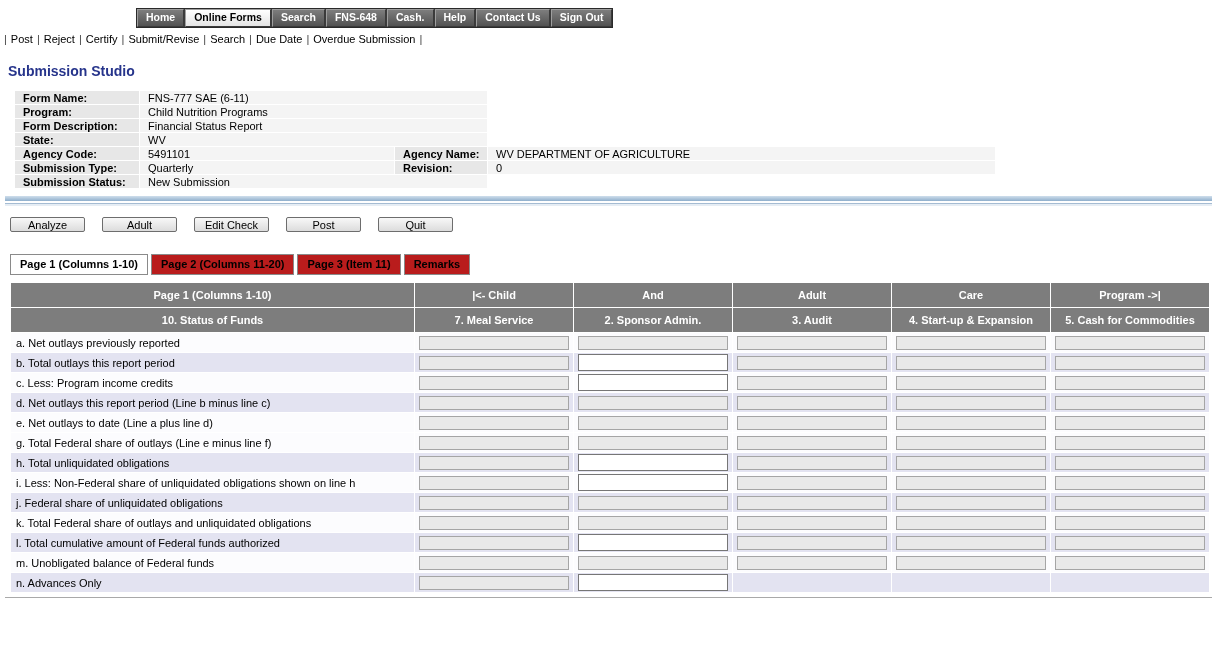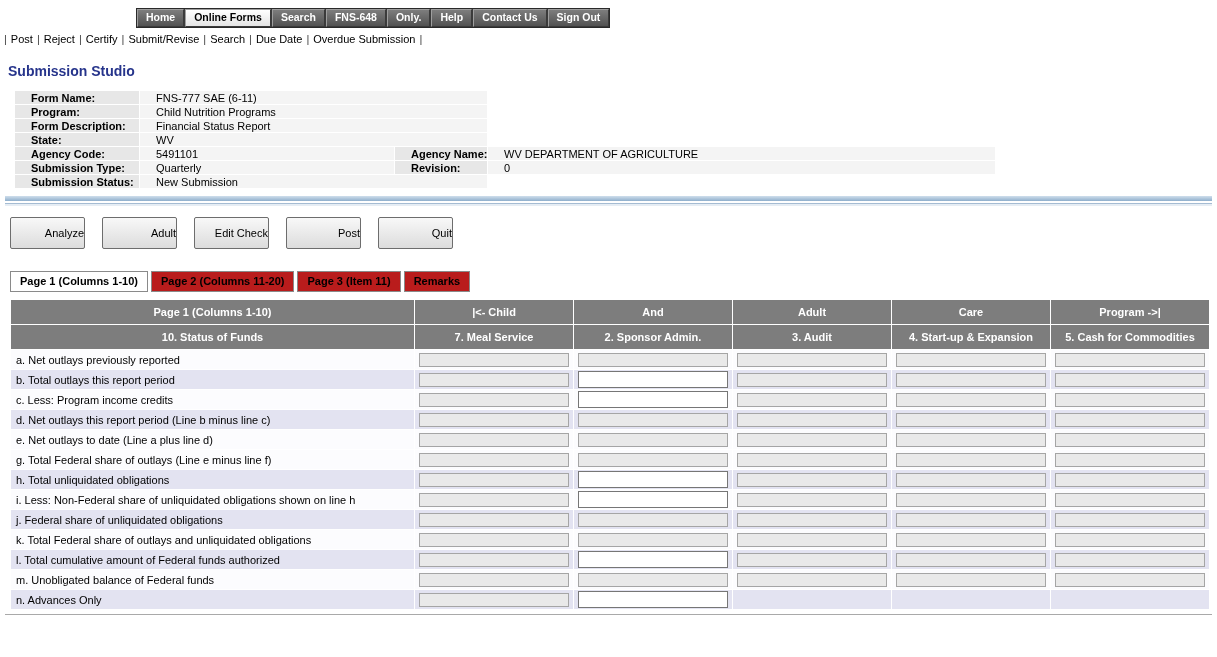--- a/index.html
+++ b/index.html
@@ -13,31 +13,31 @@
                 cursor:pointer; white-space:nowrap; }
   .topnav-btn.active { background:linear-gradient(#ffffff,#e4e4e4); color:#000; }
 
   .menu-bar { padding:5px 0 3px 4px; }
   .menu-item { padding:0 4px; cursor:pointer; }
   .menu-sep { color:#444; }
 
   .page-title { color:#26348b; font-size:14px; font-weight:bold; margin:15px 0 11px 8px; }
 
   .info-table { margin-left:14px; border-collapse:separate; border-spacing:1px; width:982px; table-layout:fixed; }
-  .info-table td { height:13px; padding:0 16px; vertical-align:middle; overflow:hidden; white-space:nowrap; }
+  .info-table td { height:13px; padding:0 8px; vertical-align:middle; overflow:hidden; white-space:nowrap; }
   .info-label { background:#e7e7e7; font-weight:bold; }
   .info-value { background:#f4f4f4; }
   .info-blank { background:transparent; }
 
   .divider-a { margin:7px 5px 0 5px; height:5px; background:linear-gradient(#cfdeec,#8fafcc); }
   .divider-b { margin:2px 5px 0 5px; height:3px; background:#e6edf4; border-top:1px solid #a5bcd3; }
 
   .toolbar { margin:11px 0 0 10px; display:flex; gap:17px; }
-  .action-btn { font-family:"Liberation Sans",sans-serif; font-size:11px; color:#000; width:75px; height:32px;
-                background:linear-gradient(#f8f8f8,#dcdcdc); border:1px solid #6d6d6d; border-radius:2px; cursor:pointer;text-align:right; }
+  .action-btn { font-family:"Liberation Sans",sans-serif; font-size:11px; color:#000; width:75px; height:15px;
+                background:linear-gradient(#f8f8f8,#dcdcdc); border:1px solid #6d6d6d; border-radius:2px; cursor:pointer; }
 
   .tab-bar { margin:22px 0 0 10px; display:flex; gap:3px; }
   .tab { font-weight:bold; font-size:11px; padding:3px 9px 4px; background:#b91c1c; border:1px solid #8a8a8a;
          cursor:pointer; white-space:nowrap; }
   .tab.active { background:#fff; }
 
   .grid { margin:7px 0 0 10px; border-collapse:separate; border-spacing:1px; table-layout:fixed; width:1198px; }
   .grid th.grid-th { background:#7d7d7d; color:#fff; font-weight:bold; font-size:11px; height:24px;
                      text-align:center; overflow:hidden; white-space:nowrap; }
   .grid tbody td { background:#fcfcfe; height:19px; }
@@ -52,21 +52,21 @@
 </style>
 </head>
 <body>
 
 <div class="topnav-row">
   <div class="topnav">
       <div class="topnav-btn">Home</div>
       <div class="topnav-btn active">Online Forms</div>
       <div class="topnav-btn">Search</div>
       <div class="topnav-btn">FNS-648</div>
-      <div class="topnav-btn">Only.</div>
+      <div class="topnav-btn">Cash.</div>
       <div class="topnav-btn">Help</div>
       <div class="topnav-btn">Contact Us</div>
       <div class="topnav-btn">Sign Out</div>
     </div>
 </div>
 
 <div class="menu-bar"><span class="menu-sep">|</span><span class="menu-item">Post</span><span class="menu-sep">|</span><span class="menu-item">Reject</span><span class="menu-sep">|</span><span class="menu-item">Certify</span><span class="menu-sep">|</span><span class="menu-item">Submit/Revise</span><span class="menu-sep">|</span><span class="menu-item">Search</span><span class="menu-sep">|</span><span class="menu-item">Due Date</span><span class="menu-sep">|</span><span class="menu-item">Overdue Submission</span><span class="menu-sep">|</span></div>
 
 <div class="page-title">Submission Studio</div>
 

